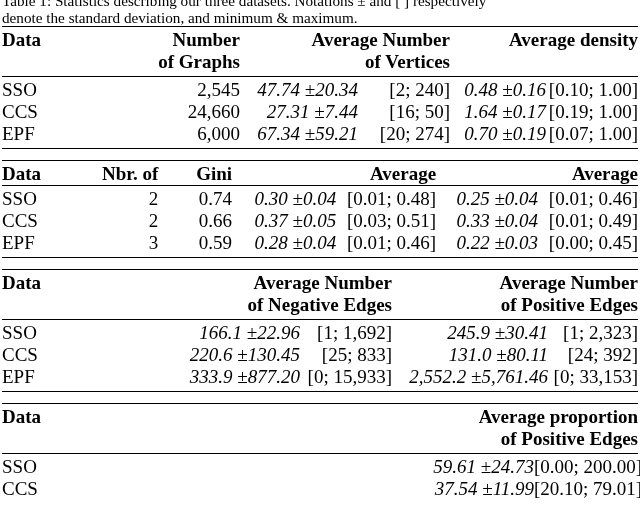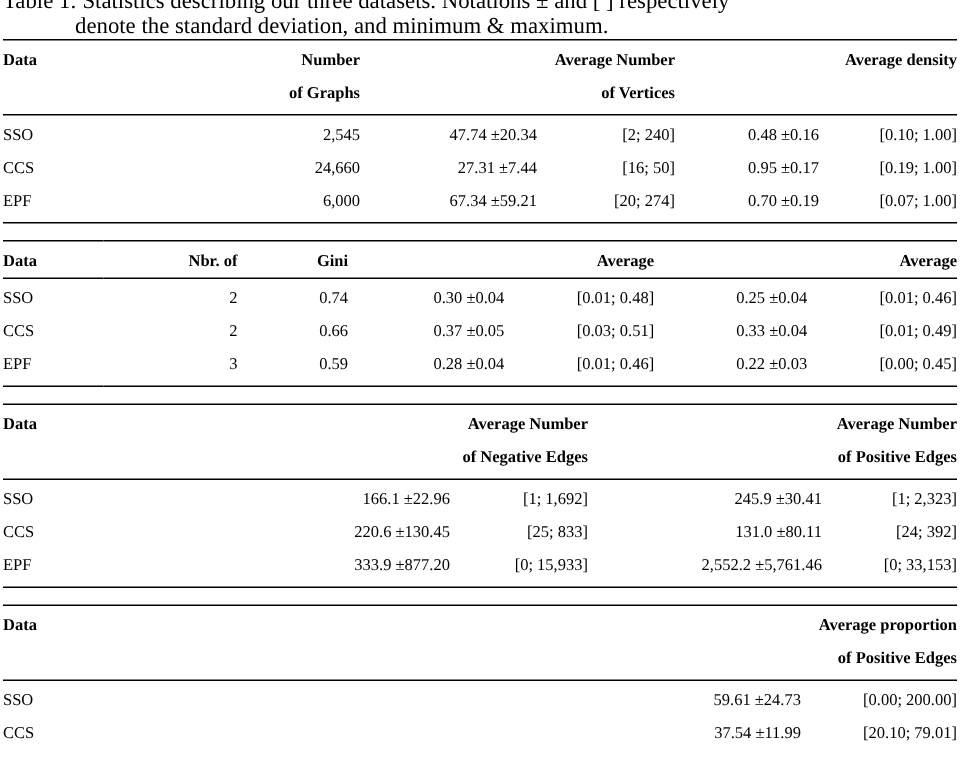--- a/index.html
+++ b/index.html
@@ -34,30 +34,29 @@
     position: relative;
   }
   .caption-line1 > span {
     position: relative;
     top: -8px;
     display: block;
     white-space: nowrap;
   }
   .caption-line2 {
     white-space: nowrap;
-    margin-left: 48px;
   }
 
   
   table.booktabs {
     border-collapse: collapse;
     width: 636px;
     margin: 0 2px;
     table-layout: fixed;
-    font-size: 11px;
+    font-size: 19px;
   }
   table.booktabs td {
     padding: 0;
     vertical-align: baseline;
     white-space: nowrap;
   }
   .toprule td {
     border-top: 1.6px solid #000;
     height: 0;
     font-size: 0;
@@ -91,21 +90,21 @@
   }
   .drow.drow-first td { padding-top: 2px; margin-top: 40px; }
   .drow.drow-last td { padding-bottom: 3px; margin-top: 40px; }
 
   .ta-l { text-align: left; }
   .ta-r { text-align: right; }
 
   
   .tbl-gap { height: 11px; }
 
-  .num-pm { white-space: nowrap; }
+  .num-pm { white-space: nowrap; font-style: italic; }
 </style>
 </head>
 <body>
 
 <div class="page">
 
   <div class="caption">
     <div class="caption-line1">
         <span>Table 1: Statistics describing our three datasets. Notations ± and [ ] respectively</span>
       </div>
@@ -146,21 +145,21 @@
       <td class="ta-r num-pm">47.74 ±20.34</td>
       <td class="ta-r">[2; 240]</td>
       <td class="ta-r num-pm">0.48 ±0.16</td>
       <td class="ta-r">[0.10; 1.00]</td>
     </tr>
     <tr class="drow">
       <td class="ta-l">CCS</td>
       <td class="ta-r">24,660</td>
       <td class="ta-r num-pm">27.31 ±7.44</td>
       <td class="ta-r">[16; 50]</td>
-      <td class="ta-r num-pm">0.95 ±0.17</td>
+      <td class="ta-r num-pm">1.64 ±0.17</td>
       <td class="ta-r">[0.19; 1.00]</td>
     </tr>
     <tr class="drow drow-last">
       <td class="ta-l">EPF</td>
       <td class="ta-r">6,000</td>
       <td class="ta-r num-pm">67.34 ±59.21</td>
       <td class="ta-r">[20; 274]</td>
       <td class="ta-r num-pm">0.70 ±0.19</td>
       <td class="ta-r">[0.07; 1.00]</td>
     </tr>

